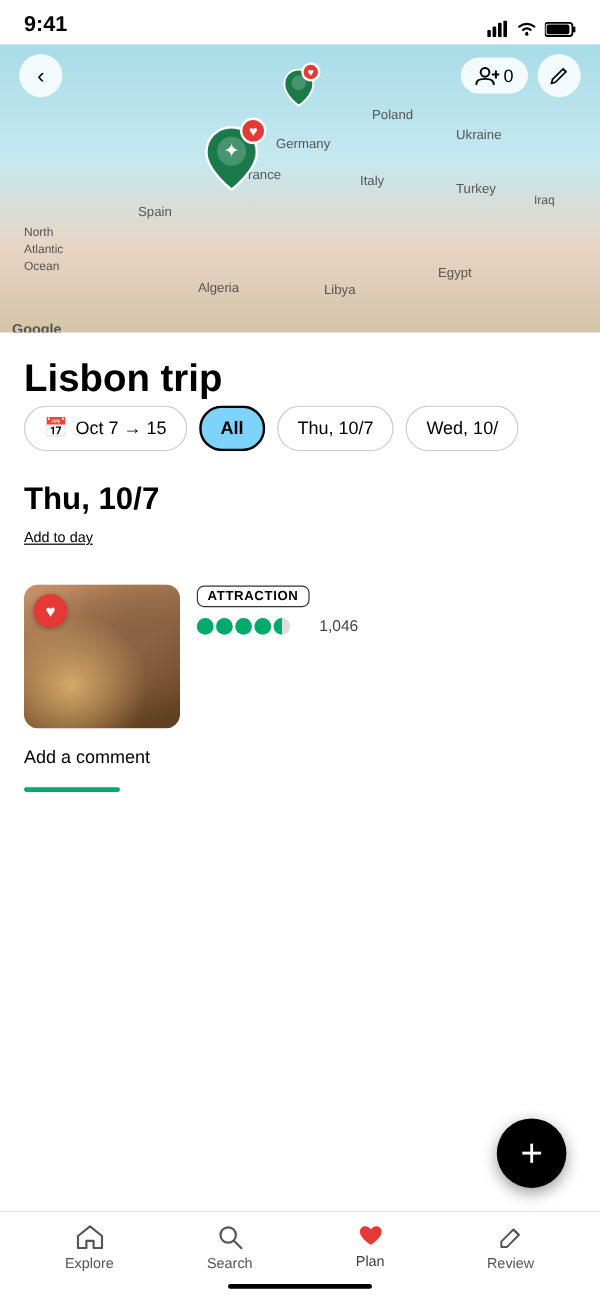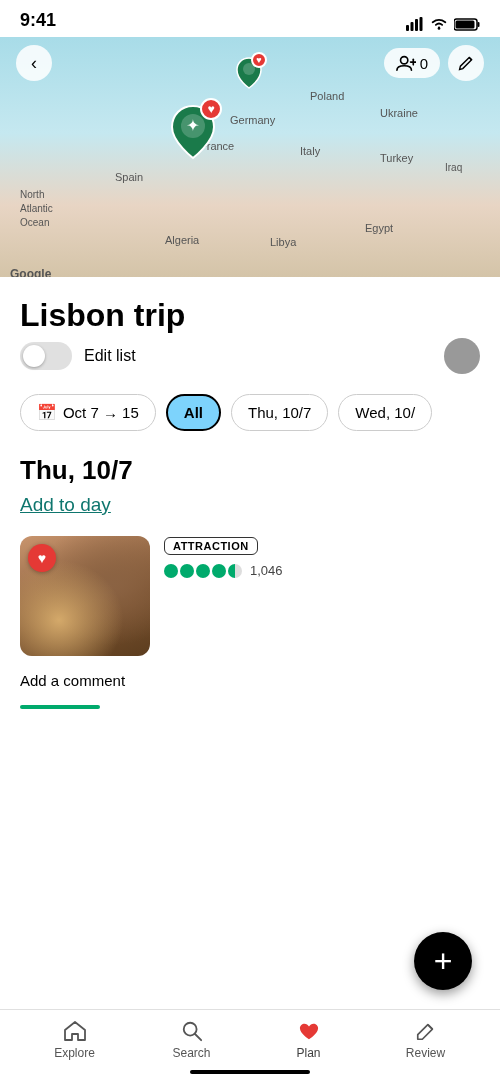--- a/index.html
+++ b/index.html
@@ -91,22 +91,22 @@
       white-space: nowrap; cursor: pointer; background: #fff; flex-shrink: 0;
     }
     .chip.active {
       border: 2px solid #000; background: #7dd3fc; font-weight: 600;
     }
     .chip-calendar { font-size: 16px; }
 
     
     .section-date { font-size: 26px; font-weight: 800; color: #000; margin-bottom: 8px; }
     .add-to-day {
-      font-size: 19px; color: #0f766e; text-decoration: underline;
-      cursor: pointer; margin-bottom: 20px; display: inline-block;
+      font-size: 12px; color: #000000; text-decoration: underline;
+      cursor: pointer; margin-bottom: 32px; display: inline-block;
     }
 
     
     .attraction-card {
       display: flex; gap: 14px; margin-bottom: 16px;
     }
     .card-image-wrap {
       width: 130px; height: 120px; border-radius: 12px; overflow: hidden;
       position: relative; flex-shrink: 0;
     }
@@ -130,21 +130,21 @@
       color: #fff; font-size: 14px; box-shadow: 0 1px 4px rgba(0,0,0,0.3);
     }
     .card-info { flex: 1; }
     .card-tag {
       display: inline-block; border: 1.5px solid #333; border-radius: 6px;
       font-size: 11px; font-weight: 700; letter-spacing: 0.5px;
       padding: 2px 8px; margin-bottom: 8px; color: #000;
     }
     .card-title { font-size: 17px; font-weight: 700; color: #000; line-height: 1.3; margin-bottom: 8px; }
     .stars {
-      display: flex; align-items: center; gap: 4px;
+      display: flex; align-items: center; gap: 20px;
     }
     .star-dots { display: flex; gap: 2px; }
     .star-dot {
       width: 14px; height: 14px; border-radius: 50%; background: #00aa6c;
     }
     .star-dot.half {
       background: linear-gradient(90deg, #00aa6c 50%, #ddd 50%);
     }
     .review-count { font-size: 13px; color: #444; margin-left: 4px; }
 
@@ -163,21 +163,21 @@
       width: 58px; height: 58px; border-radius: 50%;
       background: #000; display: flex; align-items: center; justify-content: center;
       color: #fff; font-size: 32px; cursor: pointer; box-shadow: 0 4px 12px rgba(0,0,0,0.4);
       border: none; z-index: 100;
     }
 
     
     .bottom-nav {
       position: fixed; bottom: 0; left: 0; width: 500px;
       background: #fff; border-top: 1px solid #e0e0e0;
-      display: flex; align-items: flex-end; justify-content: space-around;
+      display: flex; align-items: flex-start; justify-content: space-around;
       padding: 10px 16px 20px;
     }
     .nav-item {
       display: flex; flex-direction: column; align-items: center; gap: 4px;
       cursor: pointer; min-width: 70px;
     }
     .nav-label { font-size: 12px; color: #555; }
     .nav-label.active { color: #404040; }
 
     
@@ -270,27 +270,20 @@
       <circle cx="14" cy="13" r="6" fill="#fff" opacity="0.2"></circle>
     </svg>
     <div class="map-heart" style="top:-4px;right:-4px;width:16px;height:16px;font-size:9px">♥</div>
   </div>
 </div>
 
 <div class="content">
   <h1 class="trip-title">Lisbon trip</h1>
 
   
-  <div class="edit-row">
-    <div class="toggle">
-      <div class="toggle-knob"></div>
-    </div>
-    <span class="edit-label">Edit list</span>
-    <div class="avatar"></div>
-  </div>
 
   
   <div class="date-chips">
     <div class="chip">
       <span class="chip-calendar">📅</span>
       <span>Oct 7 → 15</span>
     </div>
     <div class="chip active">
       <span>All</span>
     </div>

